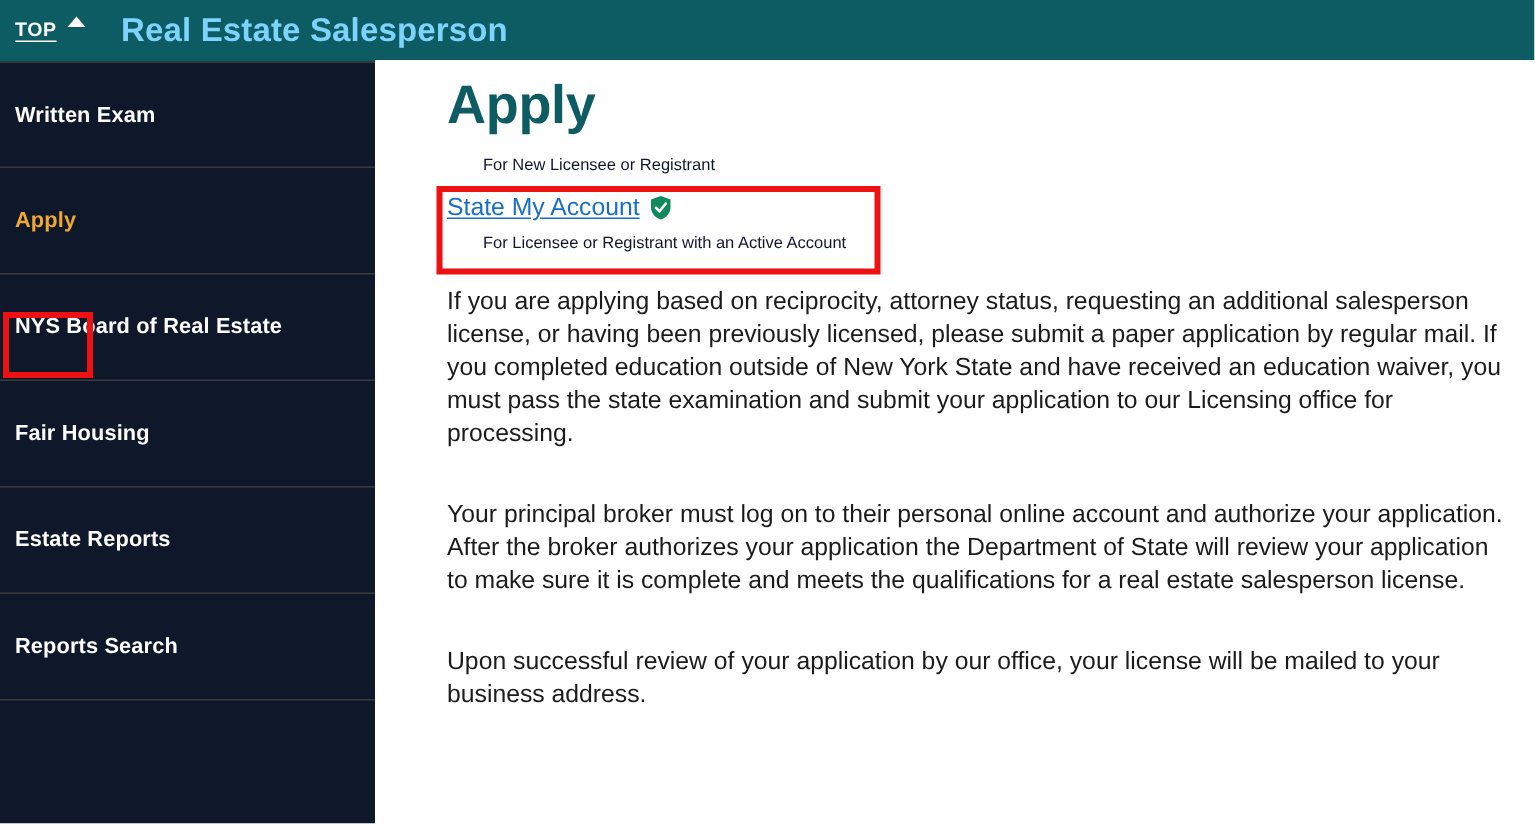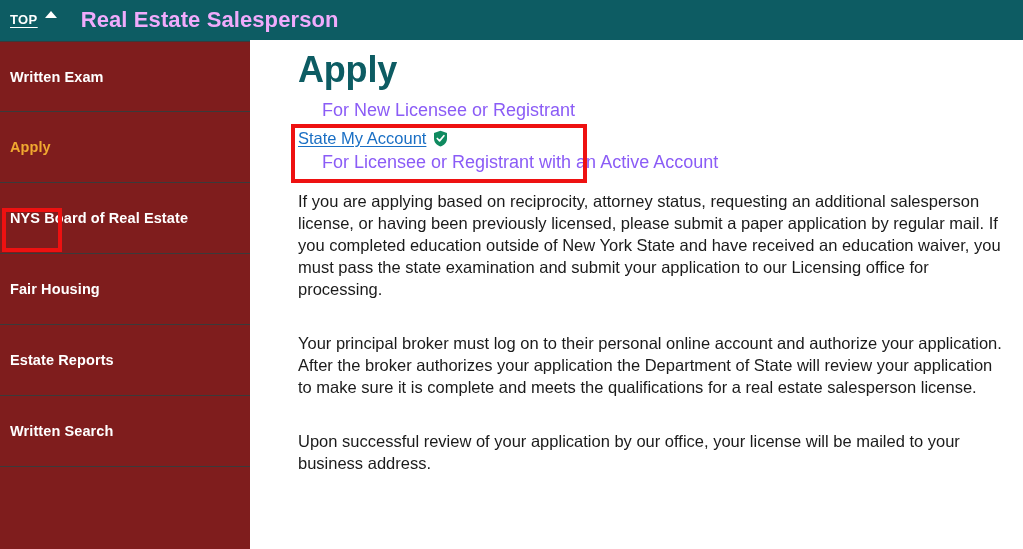--- a/index.html
+++ b/index.html
@@ -37,33 +37,33 @@
     line-height: 16px;
   }
   #top-caret {
     width: 0; height: 0;
     border-left: 6px solid transparent;
     border-right: 6px solid transparent;
     border-bottom: 7px solid #ffffff;
     margin-left: 7px; margin-top: -1px;
   }
   #header-title {
-    color: #f0abfc;
+    color: #7dd3fc;
     font-size: 22px;
     font-weight: 700;
     margin-left: 24px;
     letter-spacing: .1px;
     white-space: nowrap;
   }
 
   
   #sidebar {
     position: absolute; left: 0; top: 40px;
     width: 250px; height: 509px;
-    background: #7f1d1d;
+    background: #0f172a;
     border-top: 1px solid #0d5c63;
   }
   .nav-item {
     position: relative;
     height: 71px;
     border-bottom: 1px solid #3a3a3a;
     display: flex; align-items: center;
     padding-left: 10px;
     cursor: pointer;
   }
@@ -129,22 +129,22 @@
     text-underline-offset: 2px;
     cursor: pointer;
   }
   .shield-icon {
     display: inline-block;
     width: 15px; height: 17px;
     margin-left: 7px;
     flex: 0 0 auto;
   }
   .acct-sub {
-    color: #8b5cf6;
-    font-size: 18px;
+    color: #0f172a;
+    font-size: 11px;
     line-height: 22px;
     margin-left: 24px;
     margin-top: 2px;
   }
   #link-block-2 { margin-top: 7px; }
   #para-reciprocity { margin-top: 17px; }
 </style>
 </head>
 <body>
 
@@ -176,21 +176,21 @@
 
     <div class="nav-item">
       <span class="nav-label">Fair Housing</span>
     </div>
 
     <div class="nav-item">
       <span class="nav-label">Estate Reports</span>
     </div>
 
     <div class="nav-item">
-      <span class="nav-label">Written Search</span>
+      <span class="nav-label">Reports Search</span>
     </div>
 
   </nav>
 
   <main id="main">
 
     <h1 id="page-title">Apply</h1>
 
 
     <div class="link-block">

